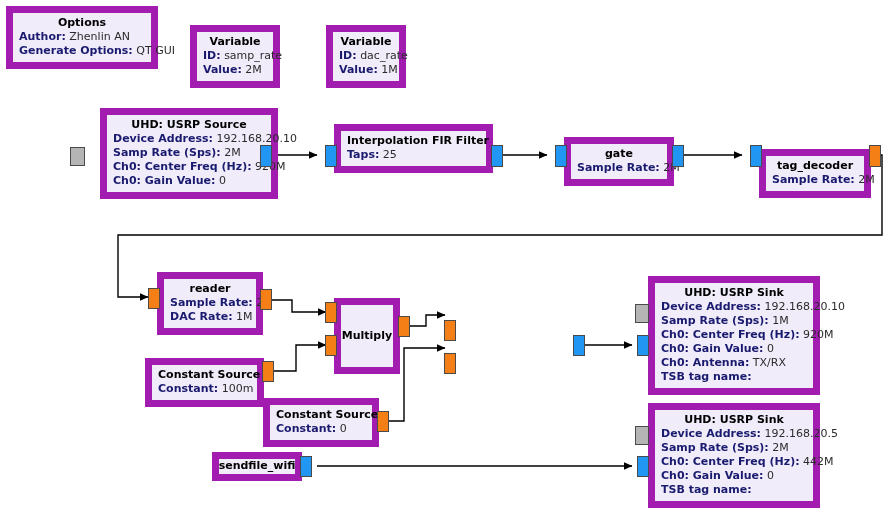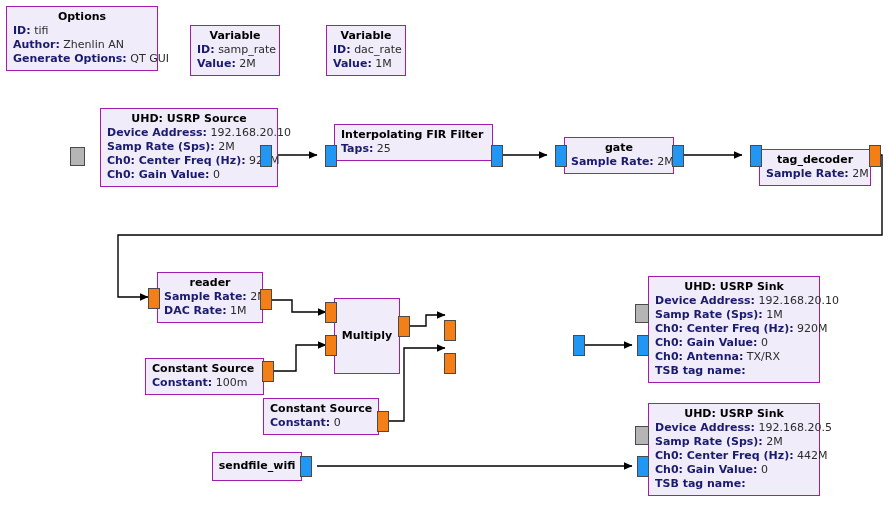--- a/index.html
+++ b/index.html
@@ -22,21 +22,21 @@
     left: 0;
     top: 0;
     width: 896px;
     height: 531px;
     pointer-events: none;
   }
   .block {
     position: absolute;
     box-sizing: border-box;
     background: #f0ecfa;
-    border: 1px solid #a21caf;
+    border: 7px solid #a21caf;
     padding: 3px 6px 4px 6px;
     z-index: 5;
   }
   .blk-title {
     font-weight: bold;
     font-size: 11px;
     color: #000000;
     text-align: center;
     line-height: 14px;
     white-space: nowrap;
@@ -109,24 +109,20 @@
     <path d="M 389,421 L 404,421 L 404,348 L 445,348" stroke="#000" stroke-width="1.4" fill="none" marker-end="url(#arrow)"></path>
 
     <path d="M 584,345 L 632,345" stroke="#000" stroke-width="1.4" fill="none" marker-end="url(#arrow)"></path>
 
     <path d="M 317,466 L 632,466" stroke="#000" stroke-width="1.4" fill="none" marker-end="url(#arrow)"></path>
   </svg>
 
   <div class="block" style="left:6px; top:6px; width:152px;">
     <div class="blk-title">Options</div>
     <div class="blk-row">
-      <span class="k">ID:</span>
-      <span class="v">tifi</span>
-    </div>
-    <div class="blk-row">
       <span class="k">Author:</span>
       <span class="v">Zhenlin AN</span>
     </div>
     <div class="blk-row">
       <span class="k">Generate Options:</span>
       <span class="v">QT GUI</span>
     </div>
   </div>
 
   <div class="block" style="left:190px; top:25px; width:90px;">
@@ -169,21 +165,21 @@
     </div>
     <div class="blk-row">
       <span class="k">Ch0: Gain Value:</span>
       <span class="v">0</span>
     </div>
   </div>
   <div class="port gray" style="left:70px; top:147px; width:15px; height:19px;"></div>
   <div class="port blue" style="left:260px; top:145px; width:12px; height:22px;"></div>
 
   <div class="block" style="left:334px; top:124px; width:159px;">
-    <div class="blk-title left">Interpolating FIR Filter</div>
+    <div class="blk-title left">Interpolation FIR Filter</div>
     <div class="blk-row">
       <span class="k">Taps:</span>
       <span class="v">25</span>
     </div>
   </div>
   <div class="port blue" style="left:325px; top:145px; width:12px; height:22px;"></div>
   <div class="port blue" style="left:491px; top:145px; width:12px; height:22px;"></div>
 
   <div class="block" style="left:564px; top:137px; width:110px;">
     <div class="blk-title">gate</div>

